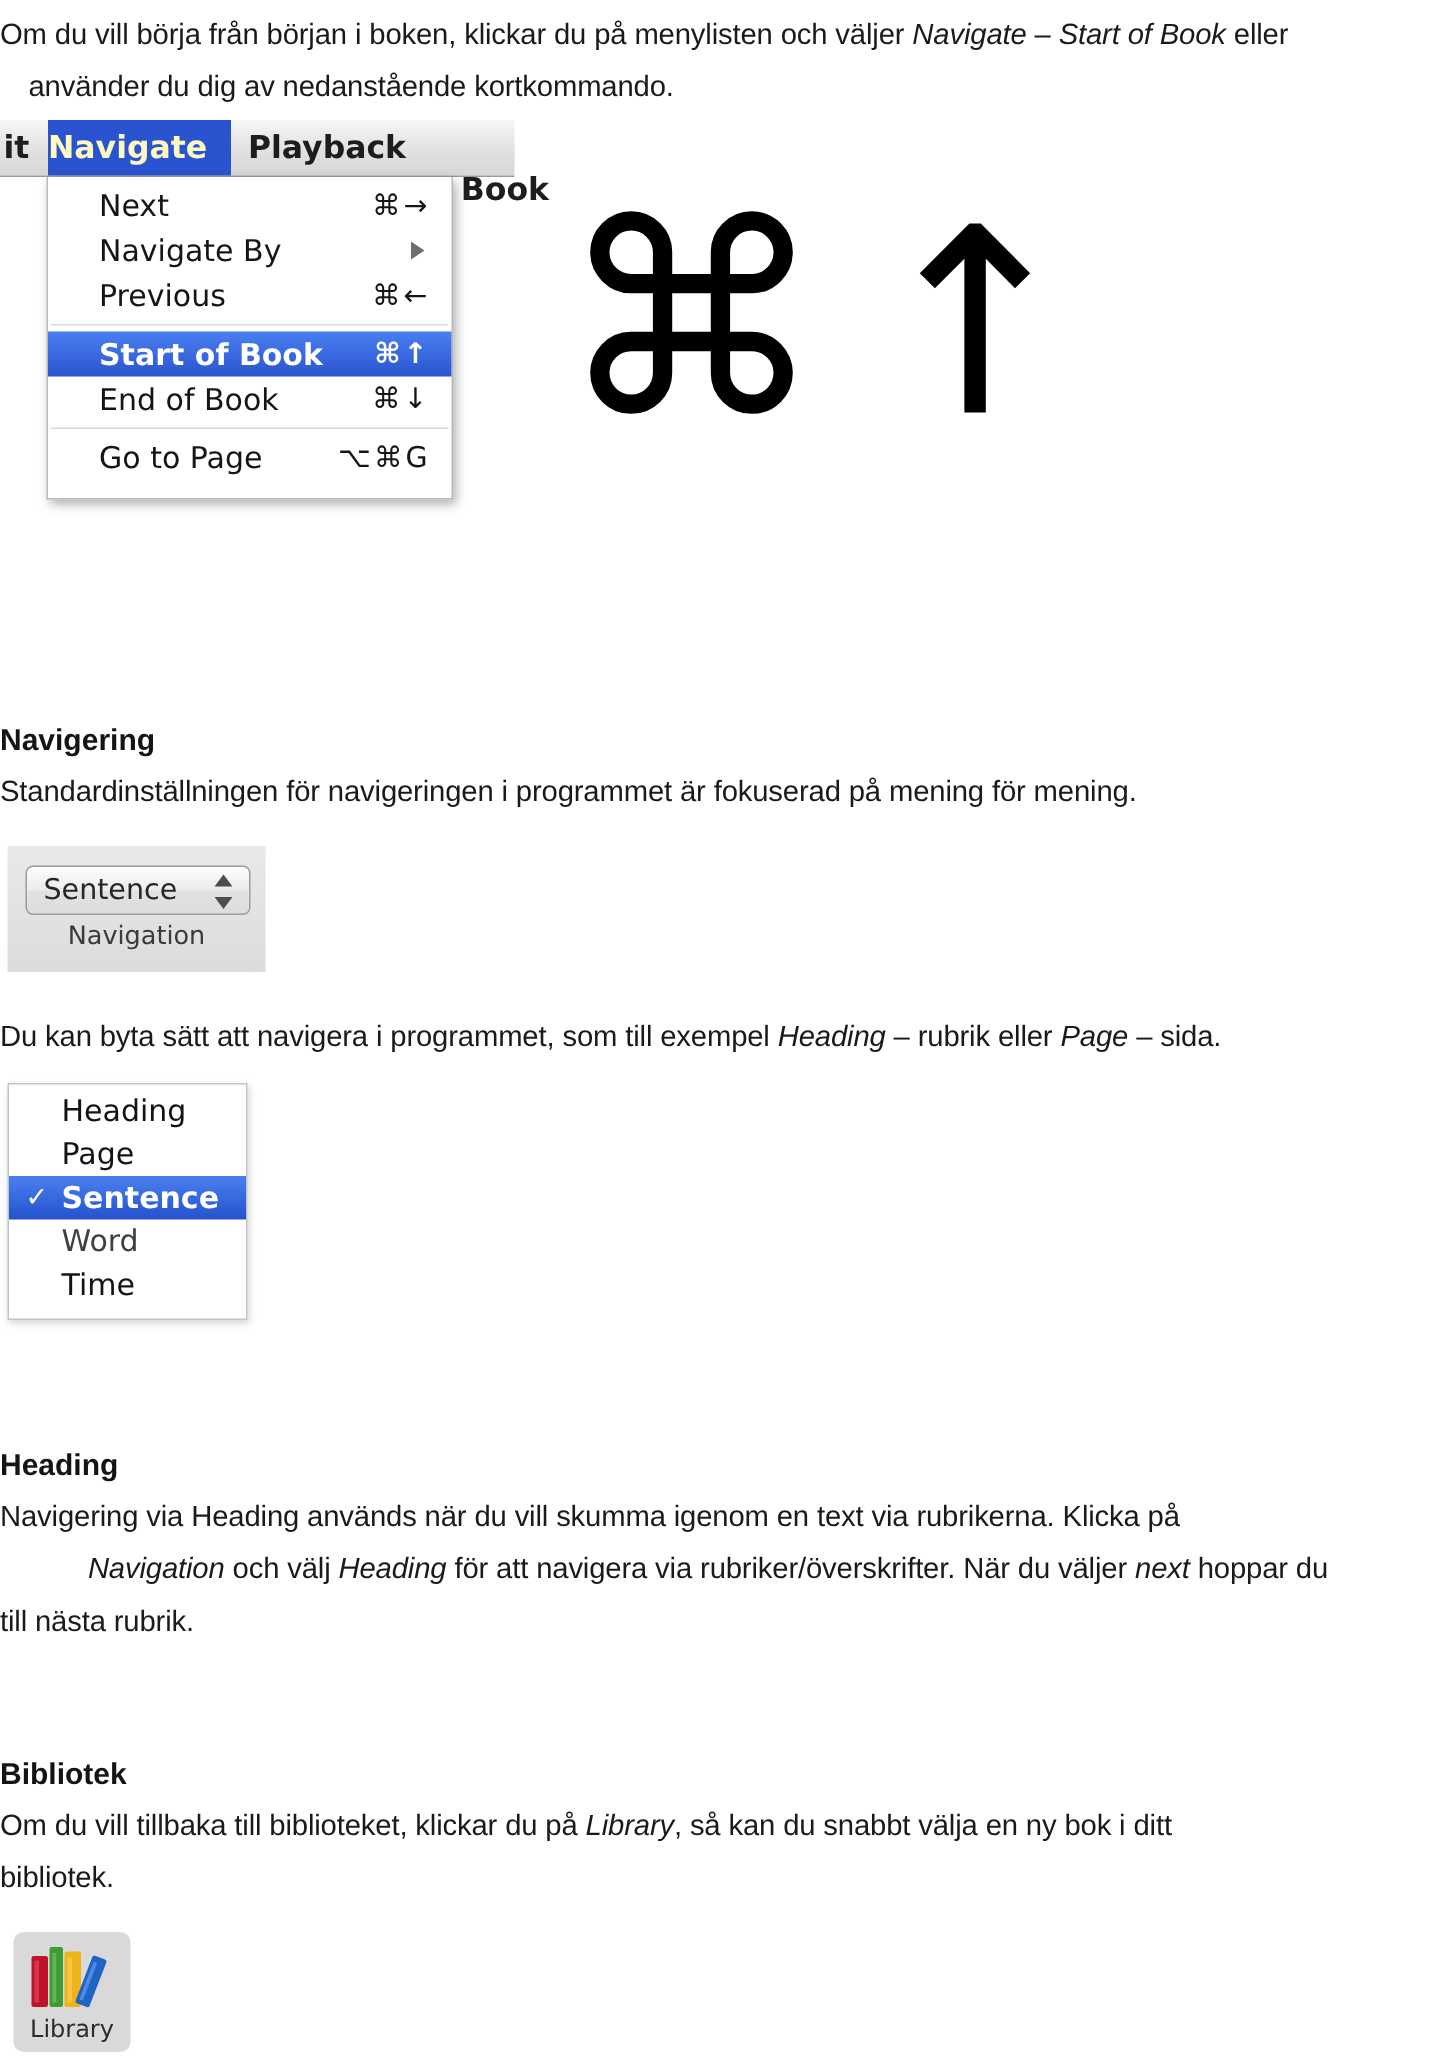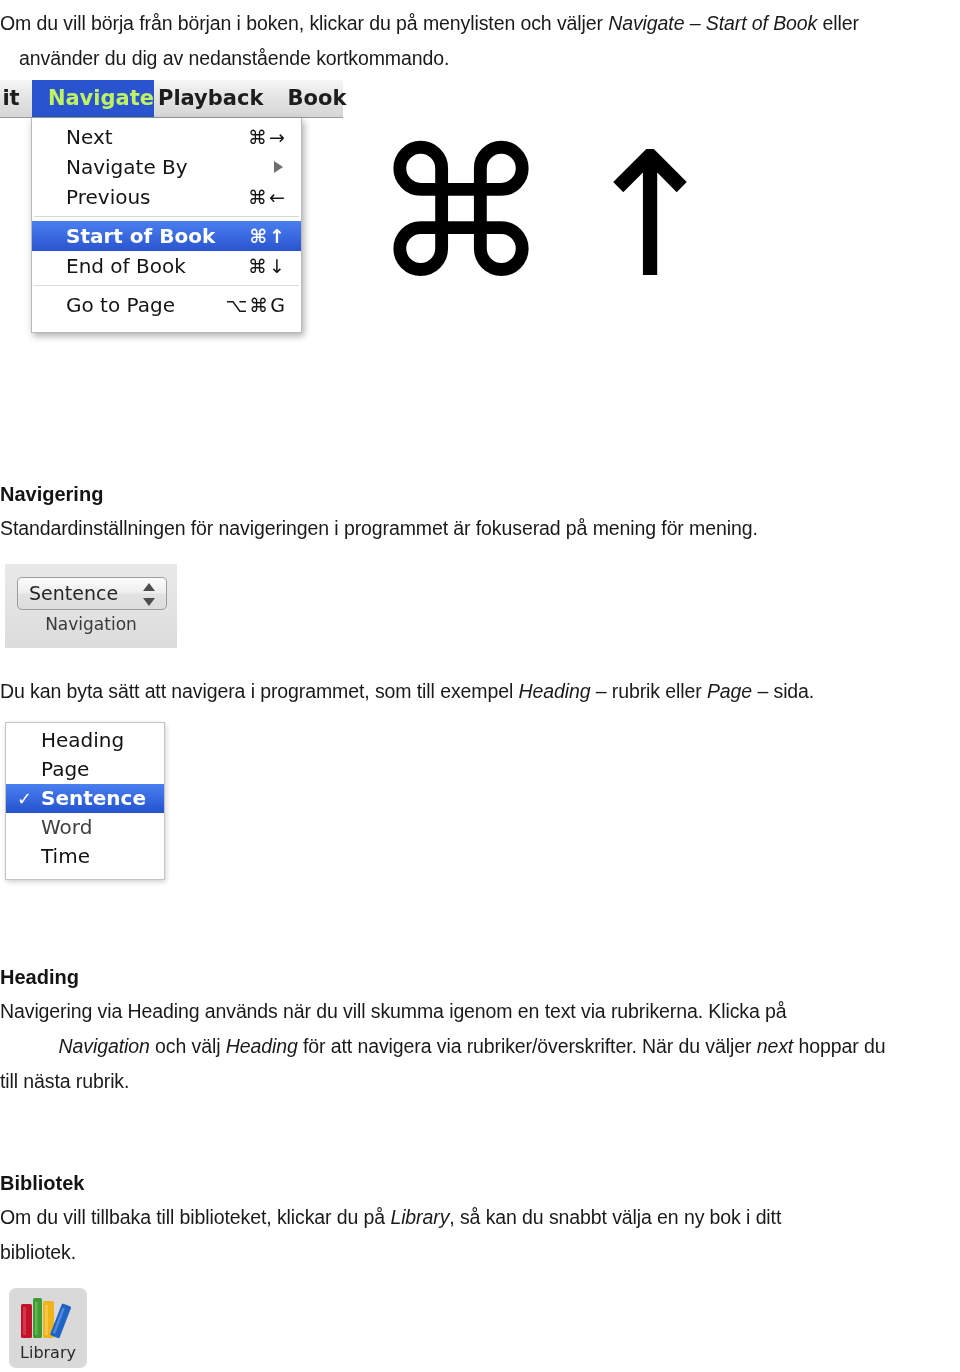--- a/index.html
+++ b/index.html
@@ -61,24 +61,24 @@
     top: 0;
     height: 37px;
     line-height: 37px;
     font-size: 21px;
     font-weight: bold;
     color: #1d1d1d;
     font-family: "DejaVu Sans", sans-serif;
     white-space: nowrap;
   }
   .mb-edit   { left: -10px; width: 42px; text-align: center; }
-  .mb-nav    { left: 32px; width: 122px; text-align: right;
-               background: #2a54cf; color: #bef264; }
-  .mb-play   { left: 158px; width: 120px; }
-  .mb-book   { left: 282px; width: 70px; text-align: center; }
+  .mb-nav    { left: 32px; width: 122px; text-align: left;
+               background: #2a54cf; color: #fef9c3; }
+  .mb-play   { left: 158px; width: 120px; text-align: center; }
+  .mb-book   { left: 296px; width: 70px; text-align: right; margin-top: 28px; }
 
   .menu-panel {
     position: absolute;
     left: 31px;
     top: 38px;
     width: 271px;
     height: 215px;
     background: #ffffff;
     border: 1px solid #b9b9b9;
     border-top: none;

